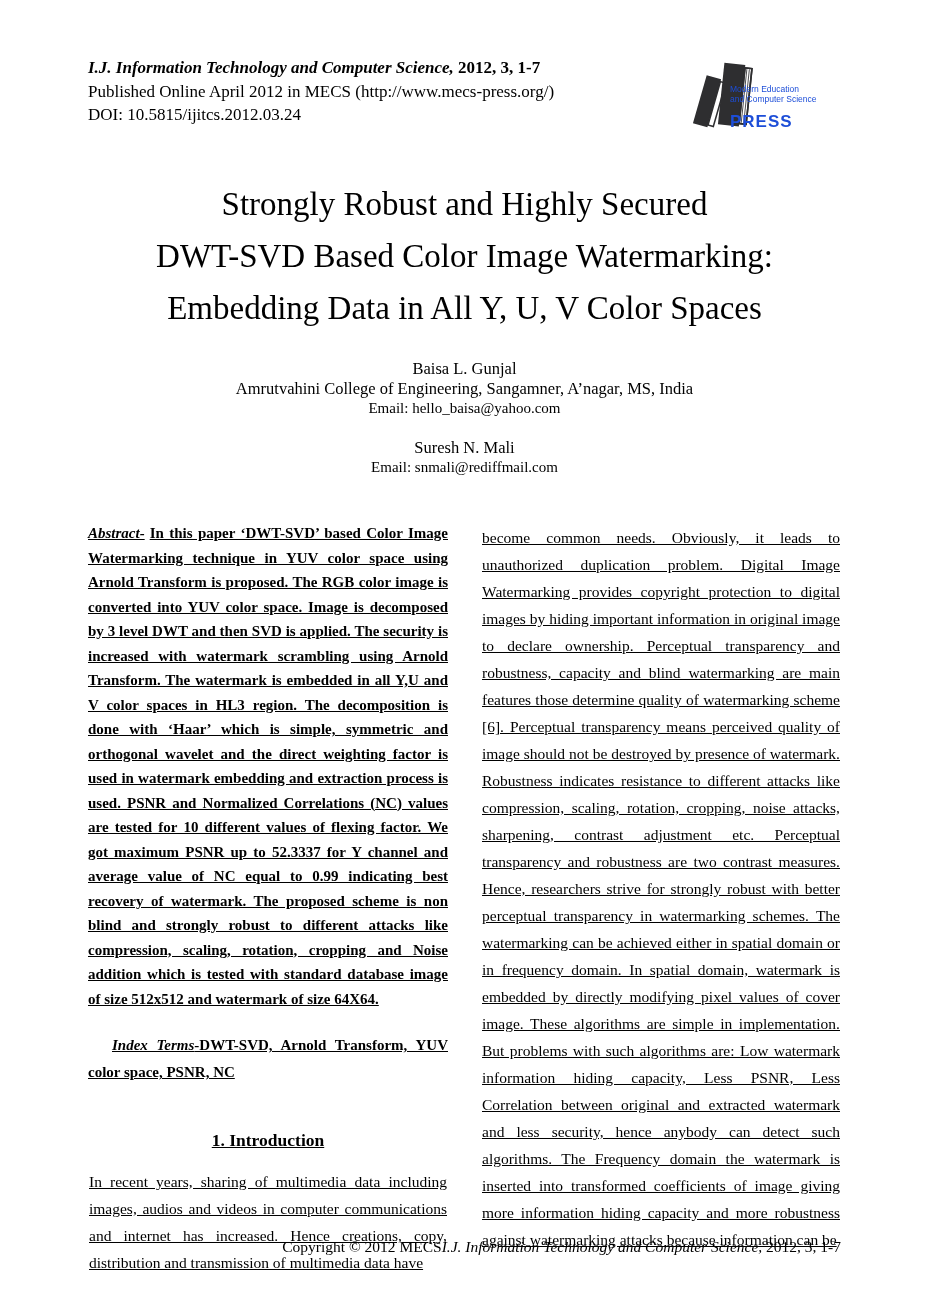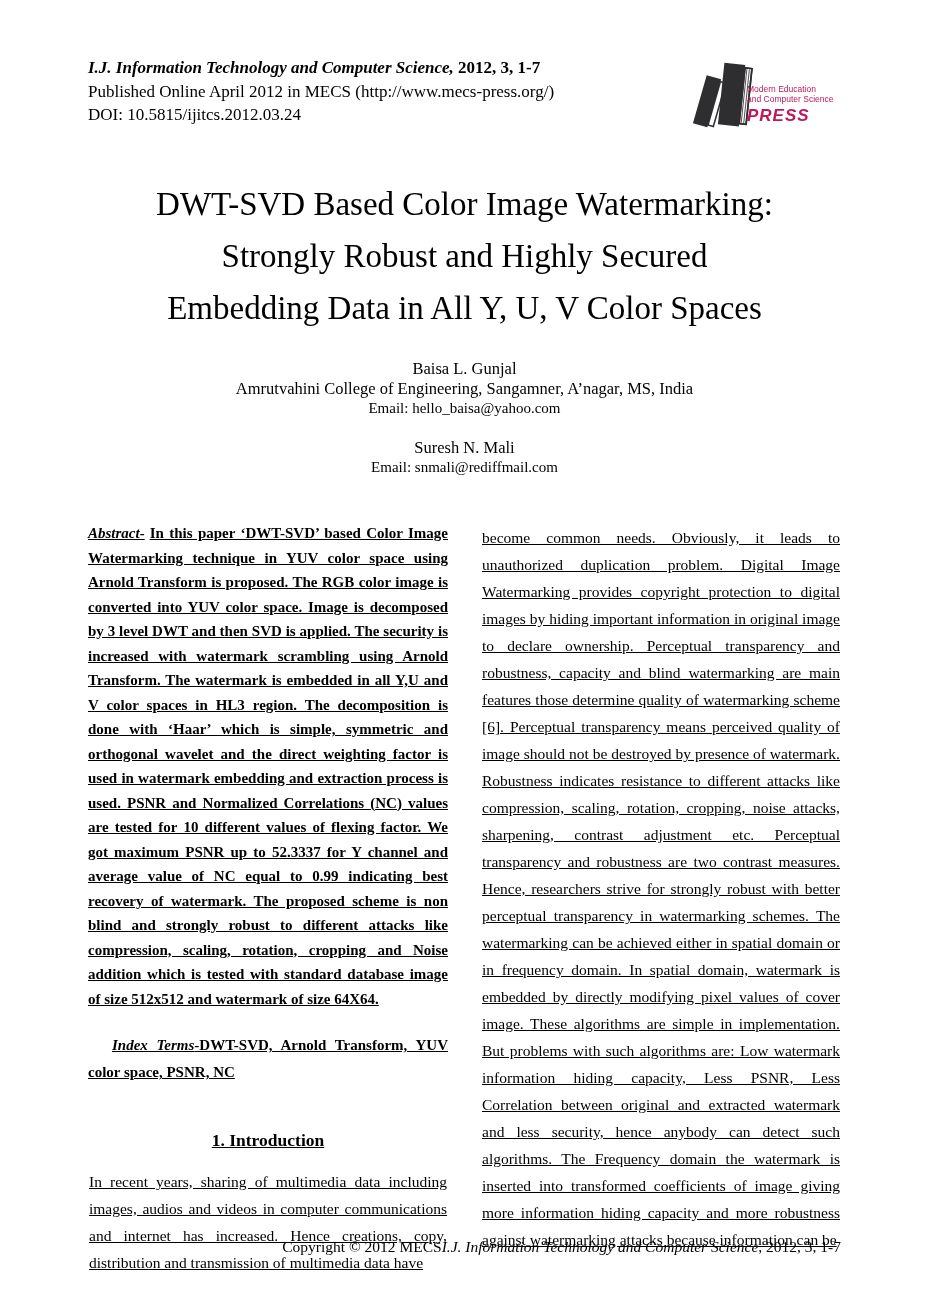--- a/index.html
+++ b/index.html
@@ -15,23 +15,23 @@
   
   .header { display: flex; justify-content: space-between; align-items: flex-start; }
   .header-text { padding-top: 6px; }
   .journal-line { font-size: 17px; line-height: 24px; font-weight: bold; }
   .journal-title { font-style: italic; }
   .header-line { font-size: 17px; line-height: 23px; }
 
   
   .logo { width: 158px; position: relative; height: 92px; margin-top: 2px; }
   .logo svg { position: absolute; left: 0; top: 0; }
-  .logo-text { position: absolute; left: 64px; top: 32px; color: #be185d; }
+  .logo-text { position: absolute; left: 47px; top: 32px; color: #1d4ed8; }
   .logo-name { font-family: "Liberation Sans", sans-serif; font-size: 8.5px; line-height: 10px; white-space: nowrap; }
-  .logo-press { font-family: "Liberation Sans", sans-serif; font-size: 17px; font-weight: bold; font-style: italic; letter-spacing: 1px; margin-top: 2px; }
+  .logo-press { font-family: "Liberation Sans", sans-serif; font-size: 17px; font-weight: bold; letter-spacing: 1px; margin-top: 8px; }
 
   
   .title { margin-top: 34px; text-align: center; font-size: 33px; line-height: 52px; font-weight: normal; }
 
   
   .authors { margin-top: 24px; text-align: center; }
   .author-block { margin-top: 12px; }
   .author-block + .author-block { margin-top: 19px; }
   .author-name { font-size: 16.5px; line-height: 21px; }
   .author-affiliation { font-size: 16.5px; line-height: 20px; }
@@ -83,22 +83,22 @@
       </svg>
       <div class="logo-text">
         <div class="logo-name">Modern Education</div>
         <div class="logo-name">and Computer Science</div>
         <div class="logo-press">PRESS</div>
       </div>
     </div>
   </div>
 
   <h1 class="title">
+    <div>Strongly Robust and Highly Secured</div>
     <div>DWT-SVD Based Color Image Watermarking:</div>
-    <div>Strongly Robust and Highly Secured</div>
     <div>Embedding Data in All Y, U, V Color Spaces</div>
   </h1>
 
   <div class="authors">
     <div class="author-block">
       <div class="author-name">Baisa L. Gunjal</div>
       <div class="author-affiliation">Amrutvahini College of Engineering, Sangamner, A’nagar, MS, India</div>
       <div class="author-email">Email: hello_baisa@yahoo.com</div>
     </div>
     <div class="author-block">

